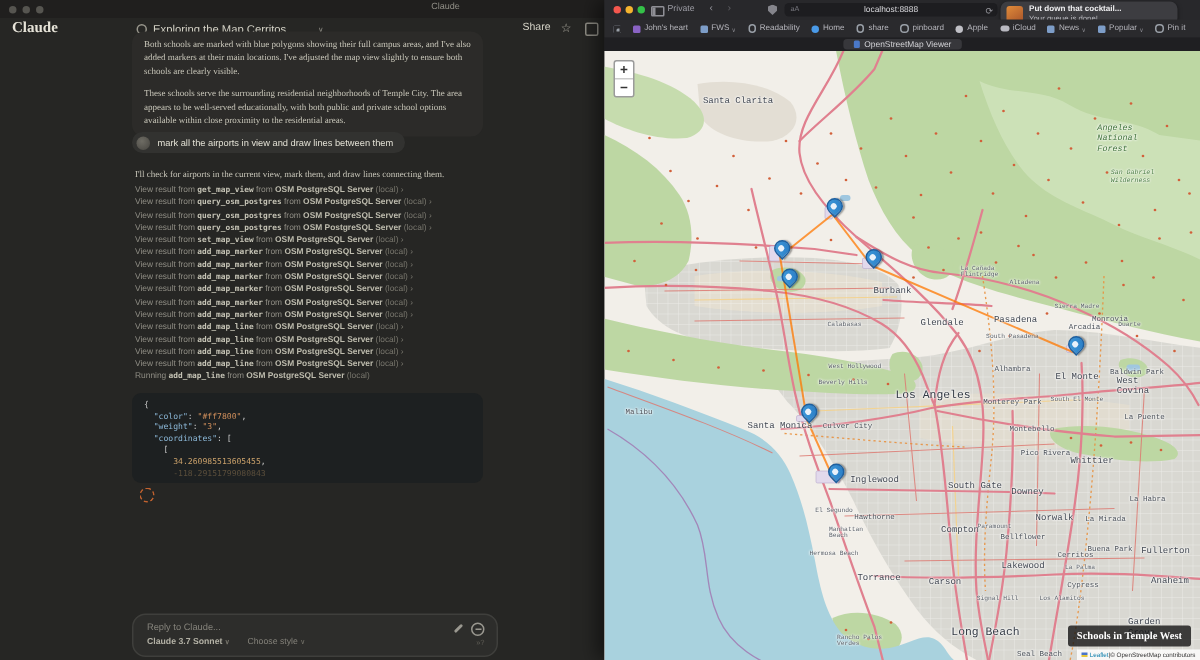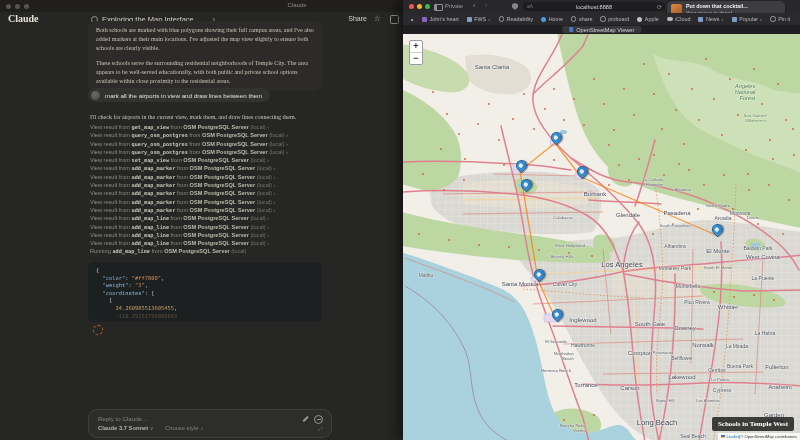--- a/index.html
+++ b/index.html
@@ -75,21 +75,21 @@
   .bi-twitter{background:#4a9ae8;border-radius:50%;}
   .bi-apple{background:#c0c0c6;border-radius:50%;}
   .bi-cloud{background:#b8b8c0;border-radius:2.5px;width:6px;height:3.6px;}
   .b-tabbar{position:absolute;left:0;top:25px;width:397px;height:9px;background:#1f1f22;}
   .tab{position:absolute;left:50%;top:1px;transform:translateX(-50%);height:7px;background:#37373b;border-radius:2.5px;display:flex;align-items:center;padding:0 7px;}
   .tab-ico{width:4.5px;height:4.5px;border-radius:1px;background:#4a78c8;margin-right:3px;}
   .tab-t{font-size:5.6px;color:#d2d2d6;white-space:nowrap;}
   
   .map{position:absolute;left:0;top:34px;width:397px;height:406px;background:#f2efe9;overflow:hidden;}
   .map svg{position:absolute;left:0;top:0;}
-  .lbl{position:absolute;transform:translate(-50%,-50%);color:#404650;white-space:pre-line;text-align:right;text-shadow:0 0 2px #fff,0 0 2px #fff,0 0 1px #fff;font-family:Liberation Sans, sans-serif;}
+  .lbl{position:absolute;transform:translate(-50%,-50%);color:#404650;white-space:pre-line;text-align:left;text-shadow:0 0 2px #fff,0 0 2px #fff,0 0 1px #fff;font-family:Liberation Mono, monospace;}
   .lbl-G{font-size:7.6px;color:#333a44;}
   .lbl-c{font-size:6px;}
   .lbl-t{font-size:5px;color:#4a5058;}
   .lbl-s{font-size:4.2px;color:#555b63;}
   .lbl-g{font-size:5.6px;color:#3f7238;font-style:italic;}
   .lbl-g2{font-size:4.4px;color:#4a7c42;font-style:italic;}
   .pin{position:absolute;width:9px;height:9px;border-radius:50% 50% 50% 0;background:linear-gradient(135deg,#3f9bdc,#2a7cc4);border:0.5px solid #1e5f9e;transform:rotate(-45deg);box-shadow:1px 1px 1px rgba(0,0,0,.35);}
   .pin::after{content:"";position:absolute;left:2.4px;top:2.4px;width:3.4px;height:3.4px;border-radius:50%;background:#e9f1fa;}
   .zoomctl{position:absolute;left:6px;top:6px;width:12px;background:#fff;border:1px solid #9b9b9b;border-radius:2px;overflow:hidden;}
   .zbtn{width:12px;height:11px;text-align:center;font-size:9px;font-weight:700;color:#333;line-height:11px;}
@@ -107,21 +107,21 @@
   <section class="claude">
     <div class="c-titlebar">
       <span class="tl" style="left:6px;background:#565550;"></span>
       <span class="tl" style="left:15px;background:#565550;"></span>
       <span class="tl" style="left:24px;background:#565550;"></span>
       <span class="c-title">Claude</span>
     </div>
     <div class="c-header">
       <span class="wordmark">Claude</span>
       <span class="mag"></span>
-      <span class="chat-title">Exploring the Map Interface</span>
+      <span class="chat-title">Exploring the Map Cerritos</span>
       <span class="hdr-chev" style="left:212px;">∨</span>
       <span class="share">Share</span>
       <span class="star">☆</span>
       <span class="hdr-box"></span>
     </div>
 
     <div class="bubble">
       <p>Both schools are marked with blue polygons showing their full campus areas, and I've also added markers at their main locations. I've adjusted the map view slightly to ensure both schools are clearly visible.</p>
       <p>These schools serve the surrounding residential neighborhoods of Temple City. The area appears to be well-served educationally, with both public and private school options available within close proximity to the residential areas.</p>
     </div>

